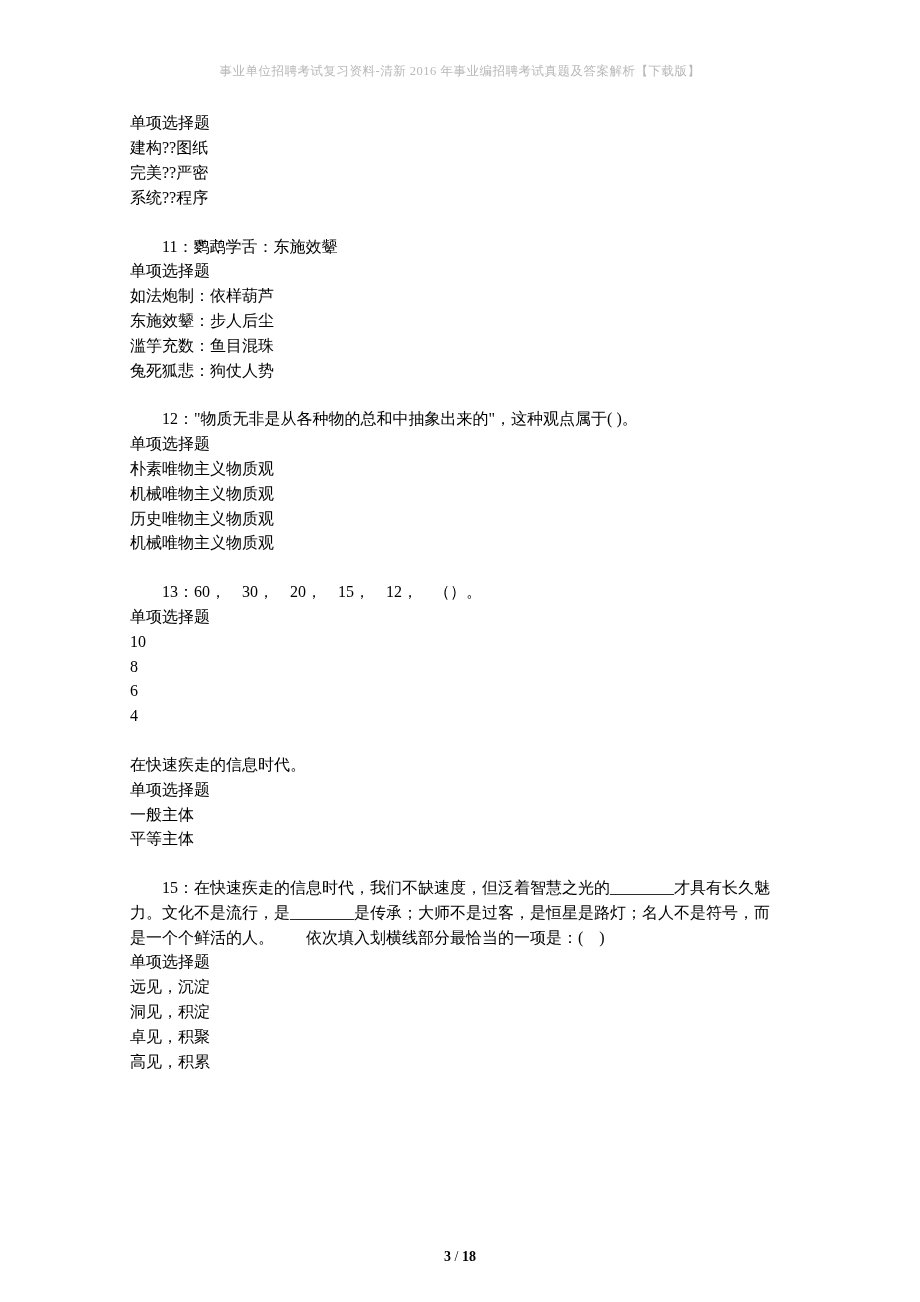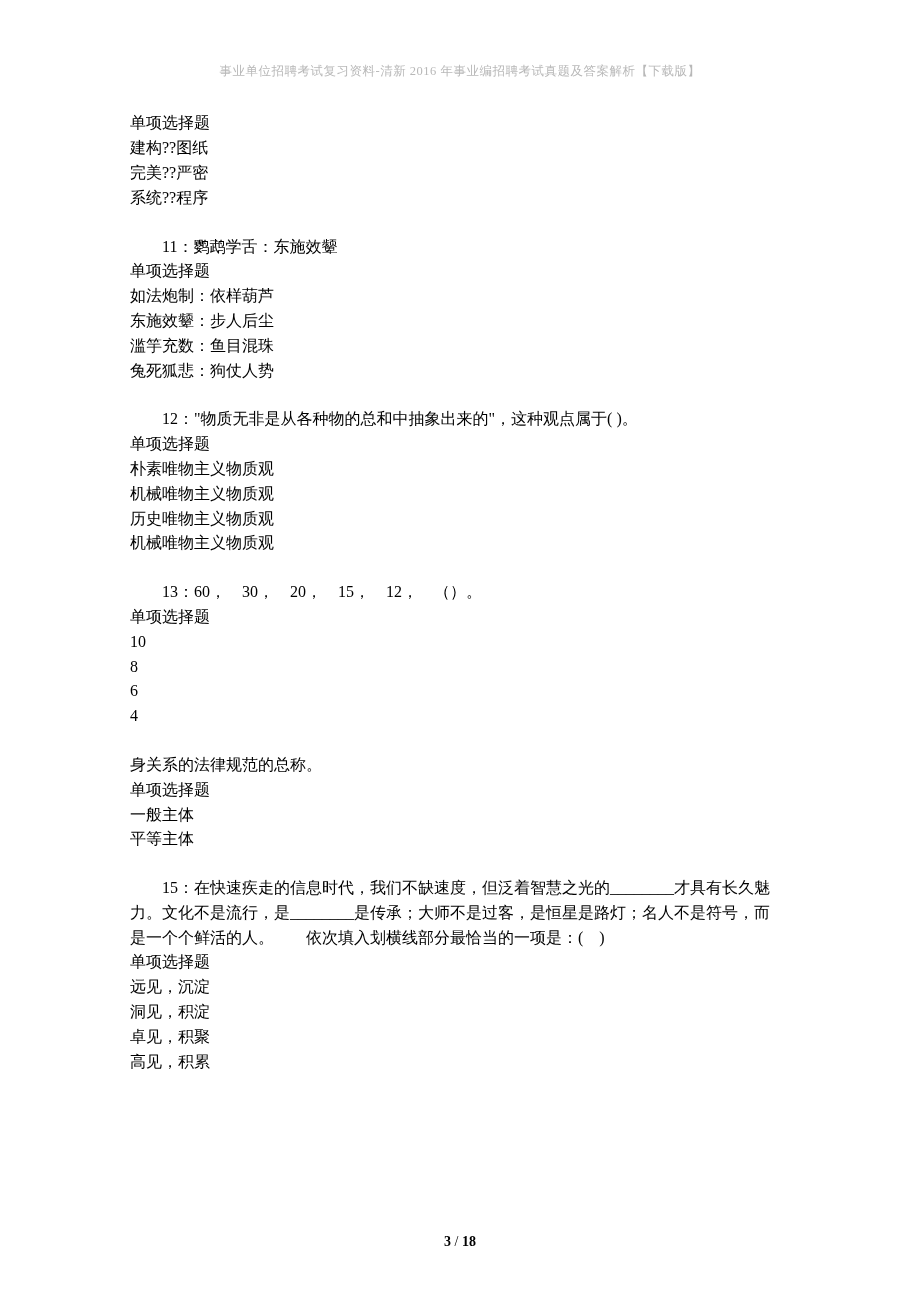--- a/index.html
+++ b/index.html
@@ -39,21 +39,21 @@
     text-align: justify;
   }
   .qtype {
     text-indent: 0;
   }
   .opt {
     text-indent: 0;
   }
   .footer {
     position: absolute;
-    bottom: 49px;
+    bottom: 34px;
     left: 0;
     right: 0;
     text-align: center;
     font-size: 14px;
     font-family: "Times New Roman", serif;
   }
   .footer .cur {
     font-weight: bold;
   }
 </style>
@@ -92,21 +92,21 @@
   <div class="block">
     <div class="stem">13：60，　30，　20，　15，　12，　（）。</div>
     <div class="qtype">单项选择题</div>
     <div class="opt">10</div>
     <div class="opt">8</div>
     <div class="opt">6</div>
     <div class="opt">4</div>
   </div>
 
   <div class="block">
-    <div class="stem-cont">身关系的法律规范的总称。</div>
+    <div class="stem-cont">在快速疾走的信息时代。</div>
     <div class="qtype">单项选择题</div>
     <div class="opt">一般主体</div>
     <div class="opt">平等主体</div>
   </div>
 
   <div class="block">
     <div class="stem">15：在快速疾走的信息时代，我们不缺速度，但泛着智慧之光的________才具有长久魅</div>
     <div class="stem-cont">力。文化不是流行，是________是传承；大师不是过客，是恒星是路灯；名人不是符号，而</div>
     <div class="stem-cont">是一个个鲜活的人。　　依次填入划横线部分最恰当的一项是：(　)</div>
     <div class="qtype">单项选择题</div>

